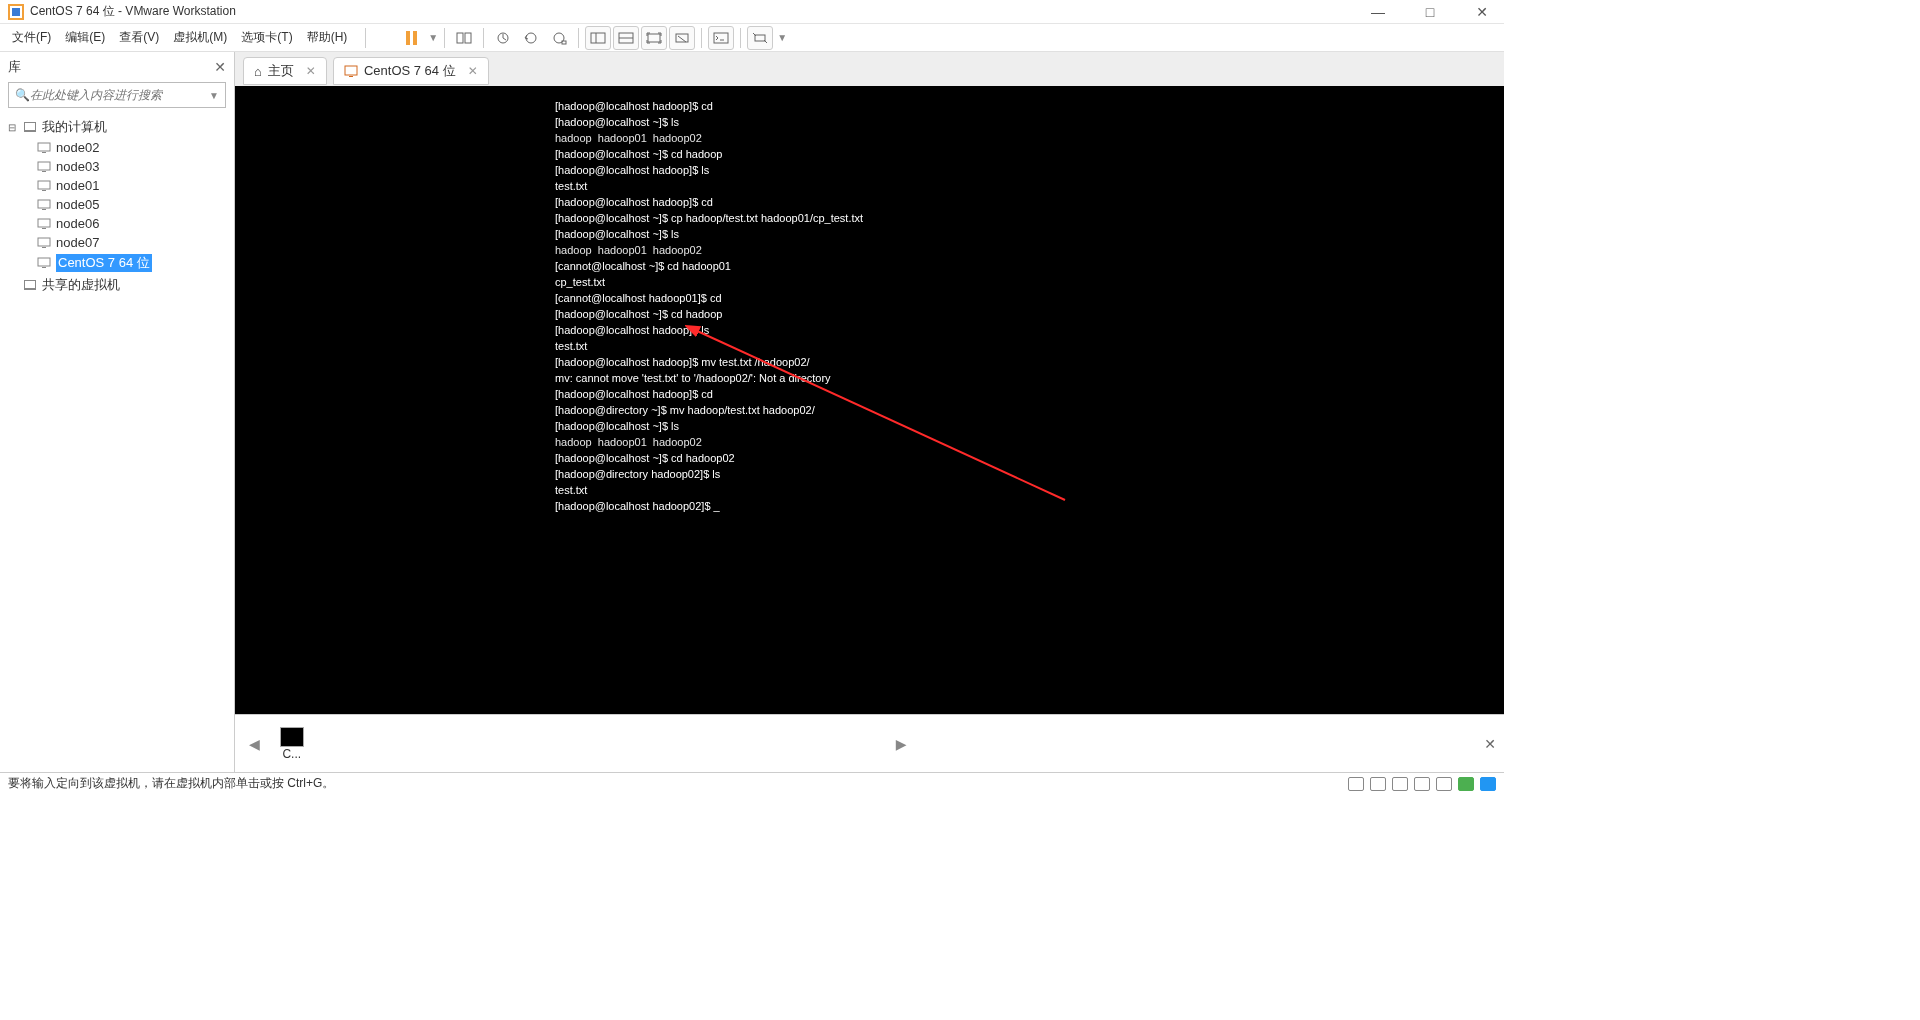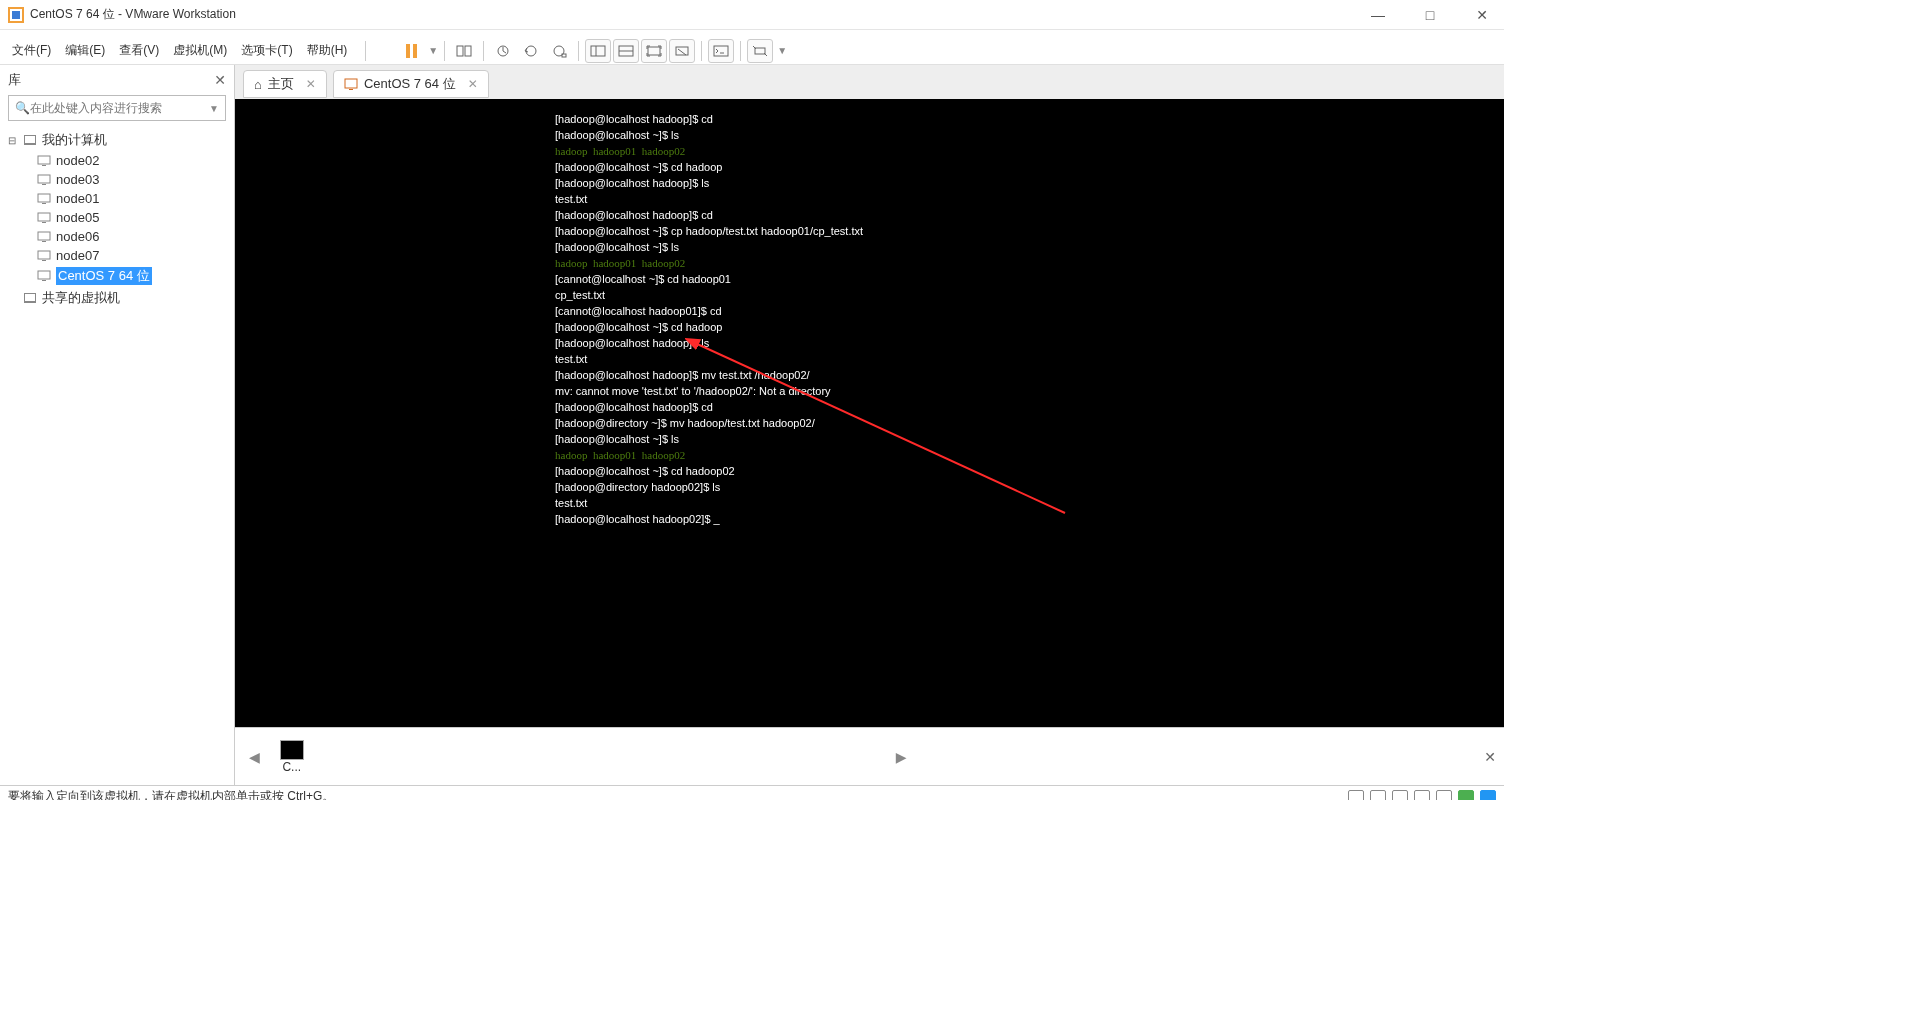--- a/index.html
+++ b/index.html
@@ -1,63 +1,63 @@
 <!DOCTYPE html>
 <html><head>
 <meta charset="utf-8">
 <style>
 * { margin:0; padding:0; box-sizing:border-box; font-family:"Microsoft YaHei","Segoe UI",sans-serif; }
 body { width:1504px; height:800px; background:#fff; overflow:hidden; font-size:12px; color:#333; }
 
 
-.titlebar { height:30px; display:flex; align-items:center; padding:0 8px; border-bottom:1px solid #e5e5e5; }
+.titlebar { height:24px; display:flex; align-items:center; padding:0 8px; border-bottom:1px solid #e5e5e5; }
 .titlebar .app-icon { width:16px; height:16px; margin-right:6px; display:inline-flex; }
 .win-controls { margin-left:auto; display:flex; gap:24px; font-size:14px; color:#555; }
 .win-controls span { width:28px; text-align:center; }
 
 
-.menubar { height:28px; display:flex; align-items:center; gap:14px; padding:0 12px; border-bottom:1px solid #e0e0e0;margin-top:7px; }
+.menubar { height:28px; display:flex; align-items:center; gap:14px; padding:0 12px; border-bottom:1px solid #e0e0e0; }
 .menubar span { cursor:default; }
 .toolbar { display:flex; align-items:center; gap:2px; margin-left:14px; }
 .tb-sep { width:1px; height:20px; background:#ccc; margin:0 4px; }
 .tb-btn { width:26px; height:24px; border:1px solid #ccc; border-radius:3px; display:flex; align-items:center; justify-content:center; background:#fafafa; }
 .tb-btn.noborder { border:none; background:none; }
 .icon-pause { display:flex; gap:3px; }
 .icon-pause div { width:4px; height:14px; background:#f2a03a; }
 .drop-caret { font-size:10px; color:#888; margin-left:2px; }
 
 
 .main { display:flex; height:calc(100% - 30px - 28px - 22px); }
 
 
 .sidebar { width:235px; border-right:1px solid #ccc; display:flex; flex-direction:column; }
 .sb-head { display:flex; align-items:center; padding:6px 8px; font-size:13px; }
 .sb-head .close { margin-left:auto; font-size:14px; color:#666; }
 .sb-search { margin:0 8px 6px; height:26px; border:1px solid #bbb; display:flex; align-items:center; padding:0 6px; }
-.sb-search input { border:none; outline:none; flex:1; font-size:12px; }
+.sb-search input { border:none; outline:none; flex:1; font-size:12px;font-style:italic; }
 .sb-search .icon { color:#888; font-size:12px; }
 .sb-search .caret { font-size:10px; color:#888; margin-left:6px; }
 .tree { padding:2px 8px; overflow:auto; flex:1; }
 .tree-item { display:flex; align-items:center; padding:2px 0; font-size:13px; }
 .tree-item .toggle { width:14px; font-size:10px; color:#666; }
 .tree-item .node-icon { width:16px; height:14px; margin-right:4px; display:inline-flex; align-items:center; justify-content:center; }
 .tree-child { padding-left:28px; }
 .tree-child.sel span.lbl { background:#3399ff; color:#fff; padding:0 2px; }
 .monitor-ico { width:12px; height:10px; border:1px solid #888; border-bottom:2px solid #888; }
 
 
 .content { flex:1; display:flex; flex-direction:column; background:#f5f5f5; }
 .tabs { height:34px; display:flex; gap:6px; align-items:center; padding:4px 8px 0; background:#eee; }
 .tab { background:#fff; border:1px solid #ccc; border-radius:4px 4px 0 0; height:28px; display:flex; align-items:center; padding:0 10px; gap:6px; font-size:13px; }
 .tab .tab-close { color:#999; font-size:12px; margin-left:6px; }
 
 
 .terminal { flex:1; background:#000; color:#fff; padding:12px 0 0 320px; font-family:"Courier New",monospace; font-size:11px; line-height:16px; position:relative; overflow:hidden; }
 .terminal .line { white-space:pre; }
-.terminal .dir { color:#4d7c0f;font-family:Liberation Serif, serif; }
+.terminal .dir { color:#e5e5e5; }
 .arrow-overlay { position:absolute; left:450px; top:234px; pointer-events:none; }
 
 
 .thumbstrip { height:58px; border-top:1px solid #ccc; background:#fff; display:flex; align-items:center; padding:0 8px; }
 .thumbstrip .nav { color:#888; font-size:14px; padding:0 6px; }
 .thumbbox { width:40px; display:flex; flex-direction:column; align-items:center; margin:0 6px; }
 .thumb { width:24px; height:20px; background:#000; border:1px solid #aaa; }
 .thumbstrip .close-strip { margin-left:auto; color:#666; font-size:14px; }
 
 

